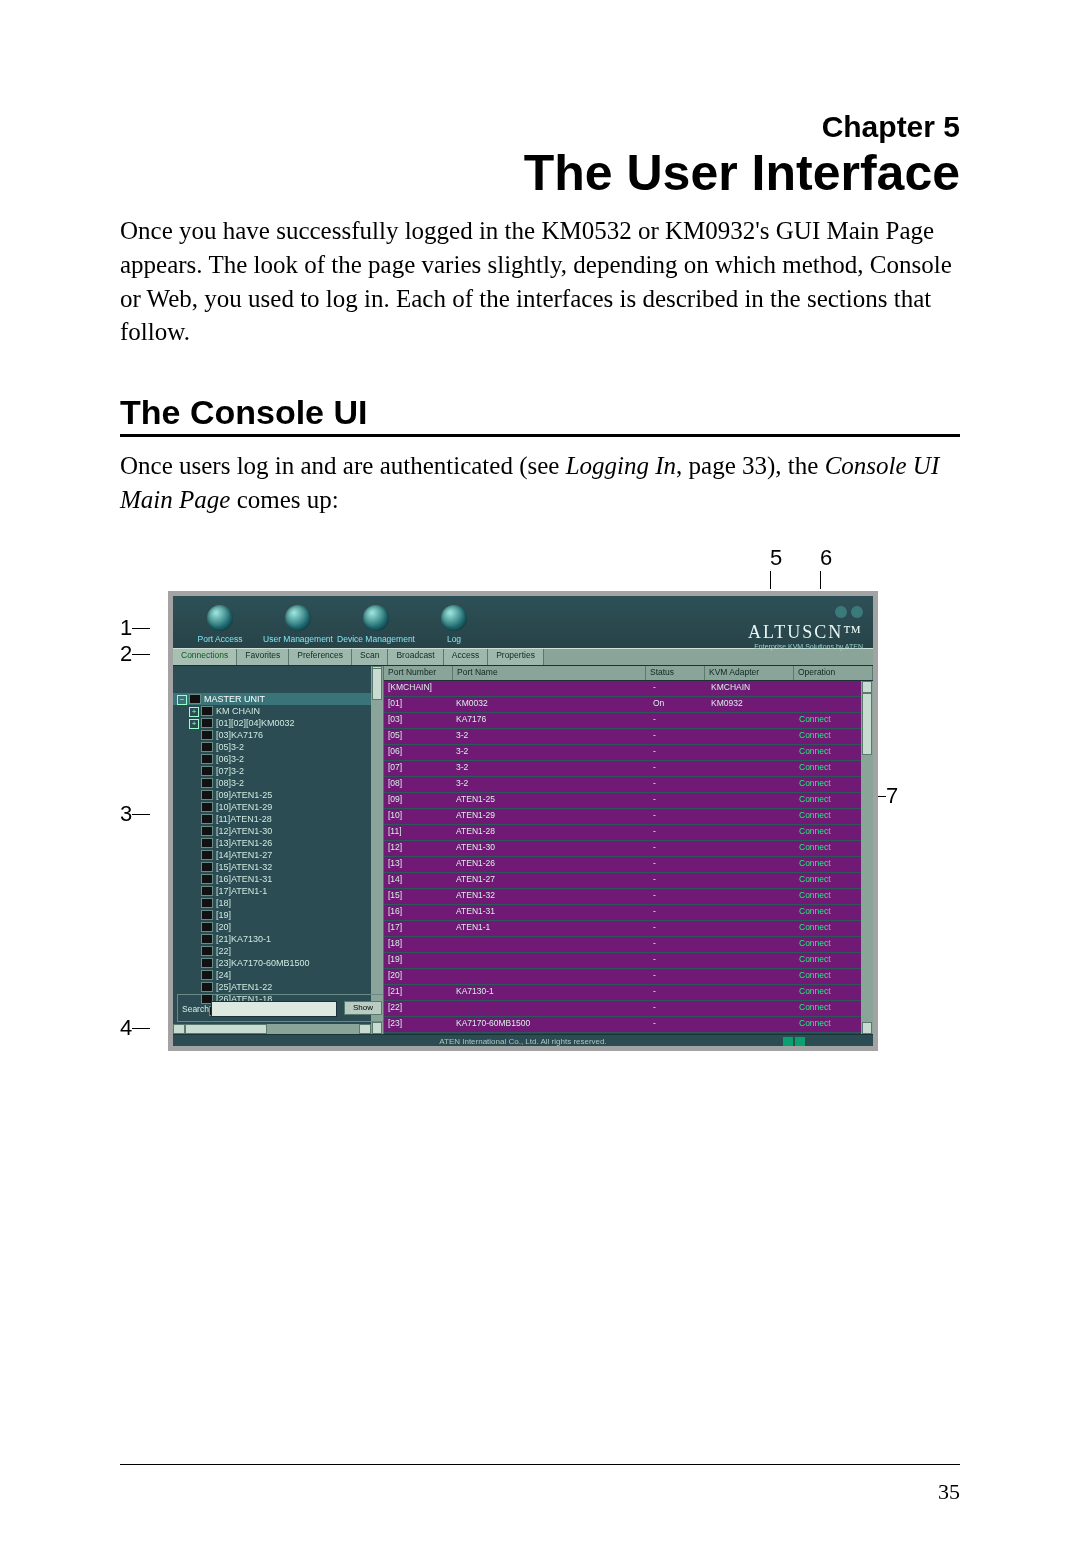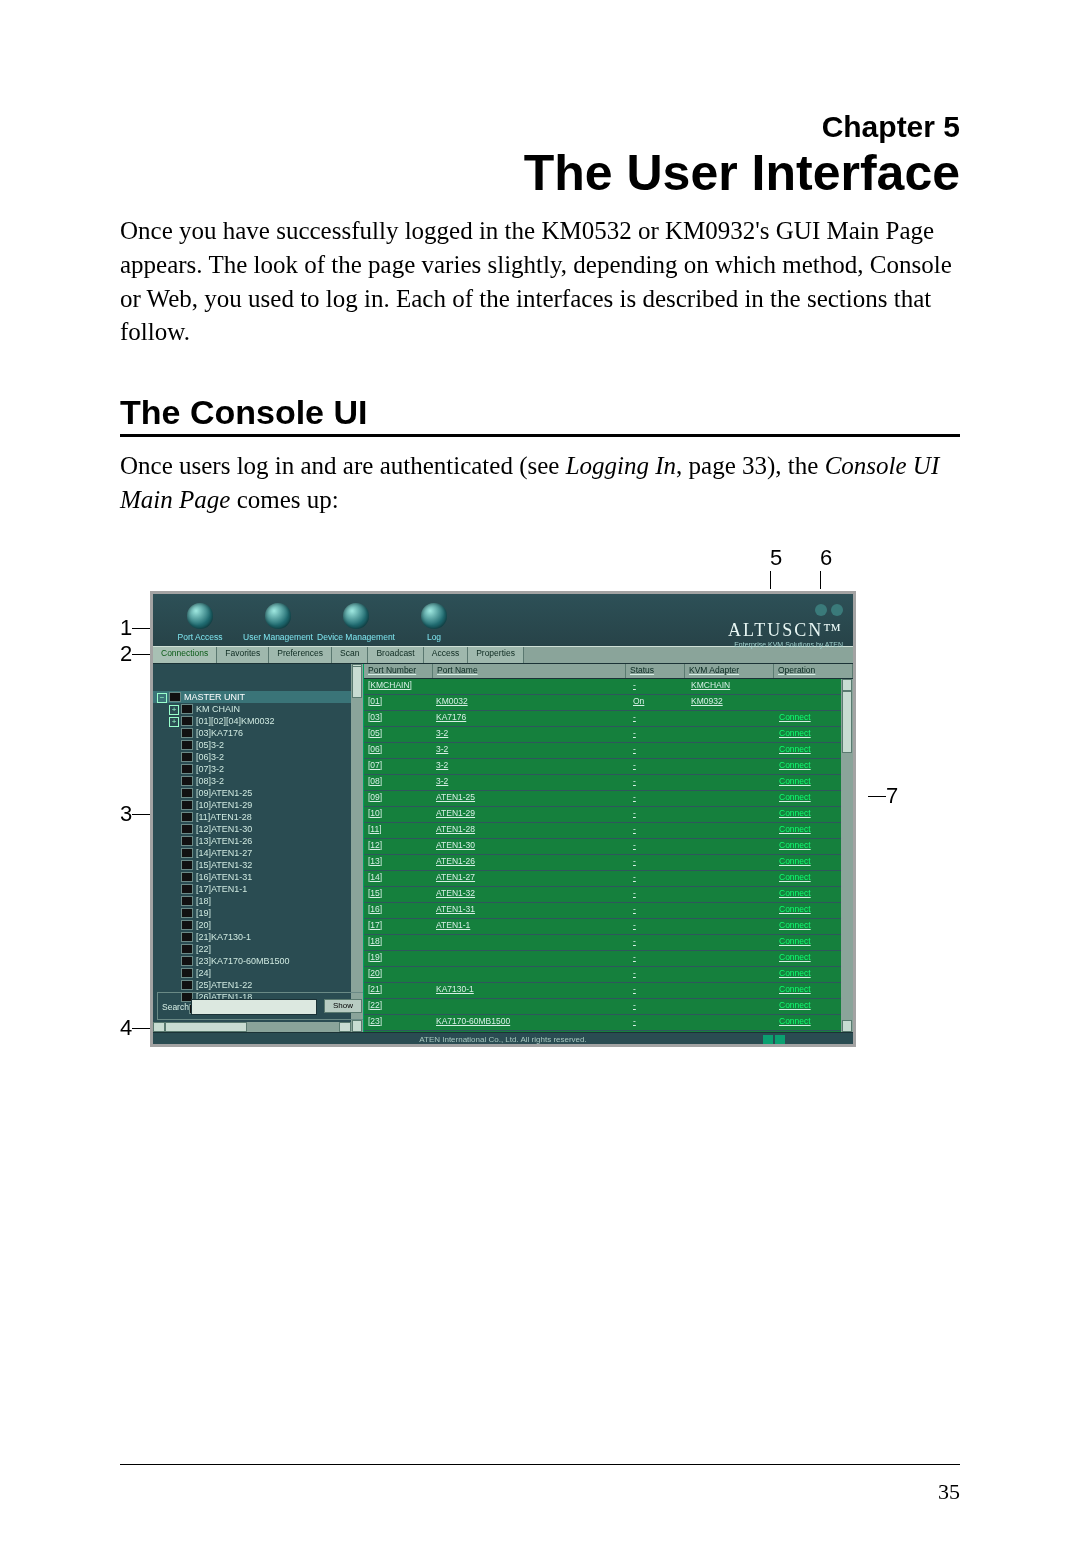--- a/index.html
+++ b/index.html
@@ -53,24 +53,24 @@
   .callout {
     position: absolute;
     font-family: Arial, Helvetica, sans-serif;
     font-size: 22px;
   }
   .callout .tick { border-top: 1px solid #000; width: 18px; display:inline-block; vertical-align: middle; }
   .callout .tickv { border-left: 1px solid #000; height: 18px; display:block; margin: 0 auto; }
 
   .app {
     position: absolute;
-    left: 30px; top: 46px;
+    left: 48px; top: 46px;
     width: 700px; height: 450px;
     background: #2a4c52;
-    border: 3px solid #a3a3a3;
+    border: 5px solid #a3a3a3;
     font-family: Tahoma, Arial, sans-serif;
     font-size: 9px;
     color: #d7efe6;
     overflow: hidden;
   }
   .topbar {
     height: 52px;
     display: flex;
     align-items: flex-end;
     padding: 0 8px;
@@ -137,21 +137,21 @@
     vertical-align: middle;
   }
   .tree .sq { display:inline-block; width:8px; height:8px; border:1px solid #9fc; color:#9fc; font-size:8px; line-height:7px; text-align:center; margin-right:2px; }
   .tree-scroll { position:absolute; right:0; top:0; bottom:0; width:12px; background:#8aa49a; }
   .tree-scroll .thumb { position:absolute; left:1px; right:1px; top:2px; height:30px; background:#c8dcd2; border:1px solid #5a7a70; }
   .tree-scroll .arr { position:absolute; left:1px; right:1px; height:10px; background:#c8dcd2; border:1px solid #5a7a70; }
   .tree-hscroll { position:absolute; left:0; right:12px; bottom:0; height:10px; background:#8aa49a; }
   .tree-hscroll .arr { position:absolute; top:0; bottom:0; width:10px; background:#c8dcd2; border:1px solid #5a7a70; }
   .tree-hscroll .thumb { position:absolute; top:0; bottom:0; left:12px; width:80px; background:#c8dcd2; border:1px solid #5a7a70; }
 
-  .grid { flex:1; display:flex; flex-direction:column; background:#15803d;text-decoration:underline; }
+  .grid { flex:1; display:flex; flex-direction:column; background:#701a75; }
   .ghead {
     display:flex; height:14px;
     background:#8aa49a; color:#0a2a22; font-size:8.5px;
     border-bottom:1px solid #1b3236;
   }
   .gh { border-right:1px solid #5a7a70; padding:1px 4px; overflow:hidden; white-space:nowrap; }
   .c1{width:60px} .c2{flex:1} .c3{width:50px} .c4{width:80px} .c5{width:70px}
   .gbody { flex:1; overflow:hidden; position:relative; }
   .grow { display:flex; height:15px; border-bottom:1px solid #2f565c; font-size:8.5px; }
   .gc { padding:1px 4px; overflow:hidden; white-space:nowrap; }

